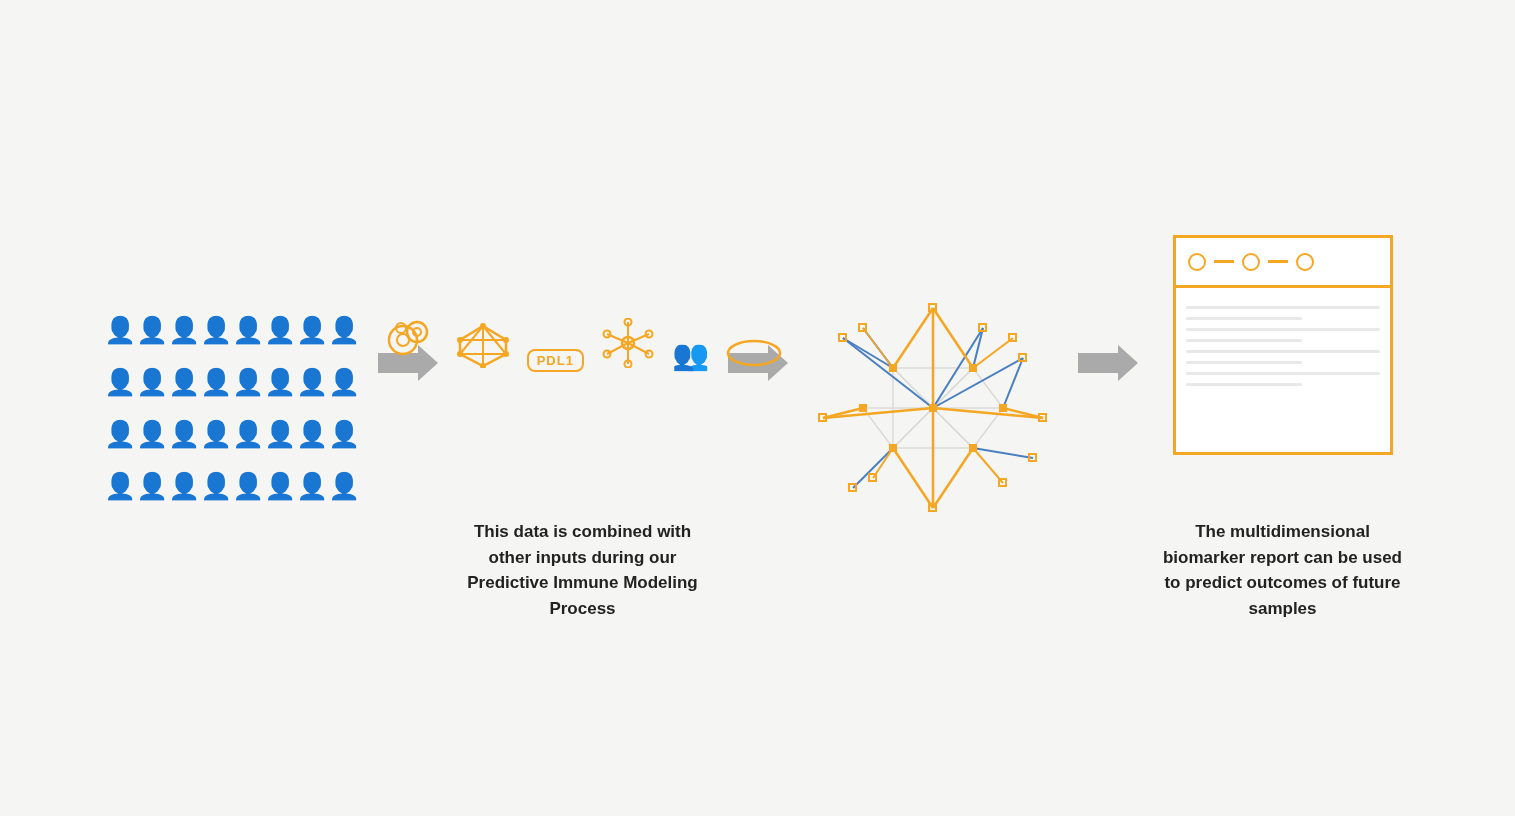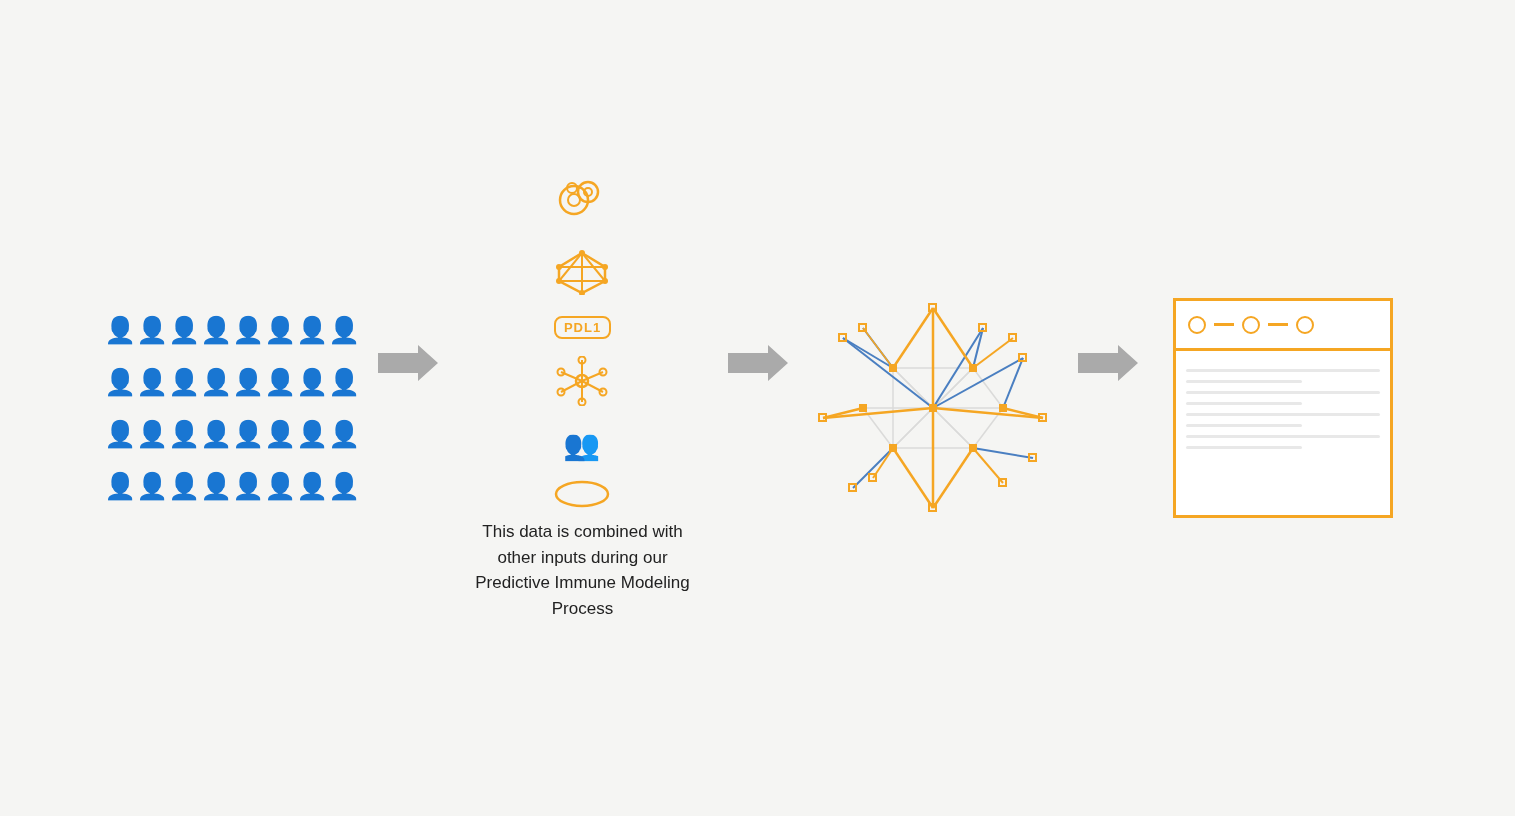--- a/index.html
+++ b/index.html
@@ -34,21 +34,21 @@
       display: flex;
       align-items: center;
       justify-content: center;
       position: relative;
     }
 
     .caption {
       margin-top: 24px;
       text-align: center;
       font-size: 17px;
-      font-weight: 400;
+      font-weight: 700;
       color: #222;
       line-height: 1.5;
       max-width: 240px;
     }
 
     .arrow {
       width: 70px;
       display: flex;
       align-items: center;
       justify-content: center;
@@ -72,22 +72,21 @@
       color: #f5a623;
       font-size: 26px;
       display: flex;
       align-items: center;
       justify-content: center;
     }
 
     
     .inputs-stack {
       display: flex;
-      flex-direction: column;
-      align-items: center;
+      align-items: flex-end;
       gap: 17px;
     }
 
     .pdl1-badge {
       border: 2.5px solid #f5a623;
       border-radius: 8px;
       padding: 2px 8px;
       font-size: 13px;
       font-weight: bold;
       color: #f5a623;
@@ -369,15 +368,16 @@
           <div class="report-line short"></div>
           <div class="report-line"></div>
           <div class="report-line short"></div>
           <div class="report-line"></div>
           <div class="report-line short"></div>
           <div class="report-line"></div>
           <div class="report-line short"></div>
         </div>
       </div>
     </div>
+    <div class="caption">The multidimensional biomarker report can be used to predict outcomes of future samples</div>
   </div>
 
 </div>
 
 </body></html>

